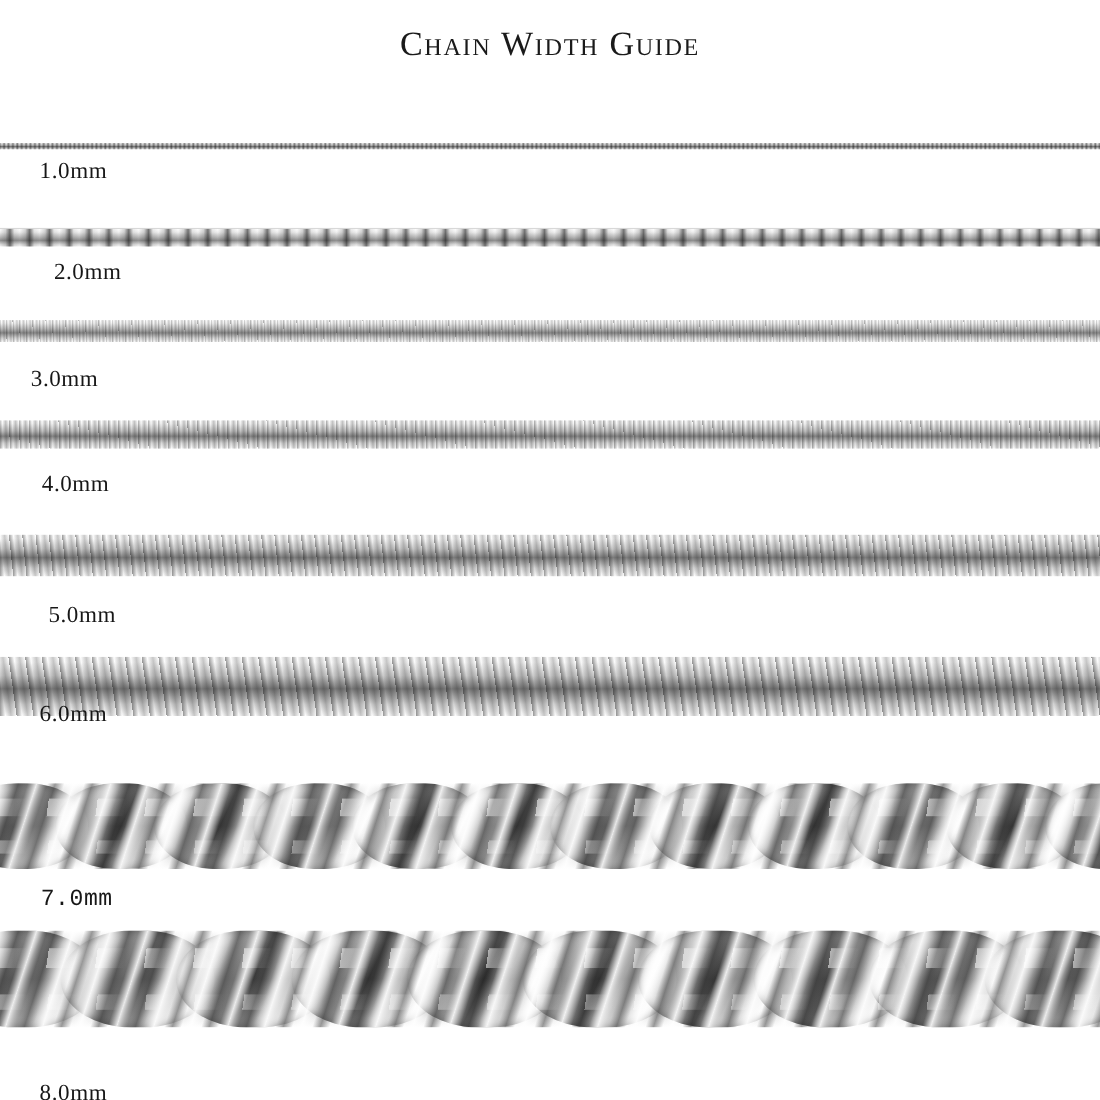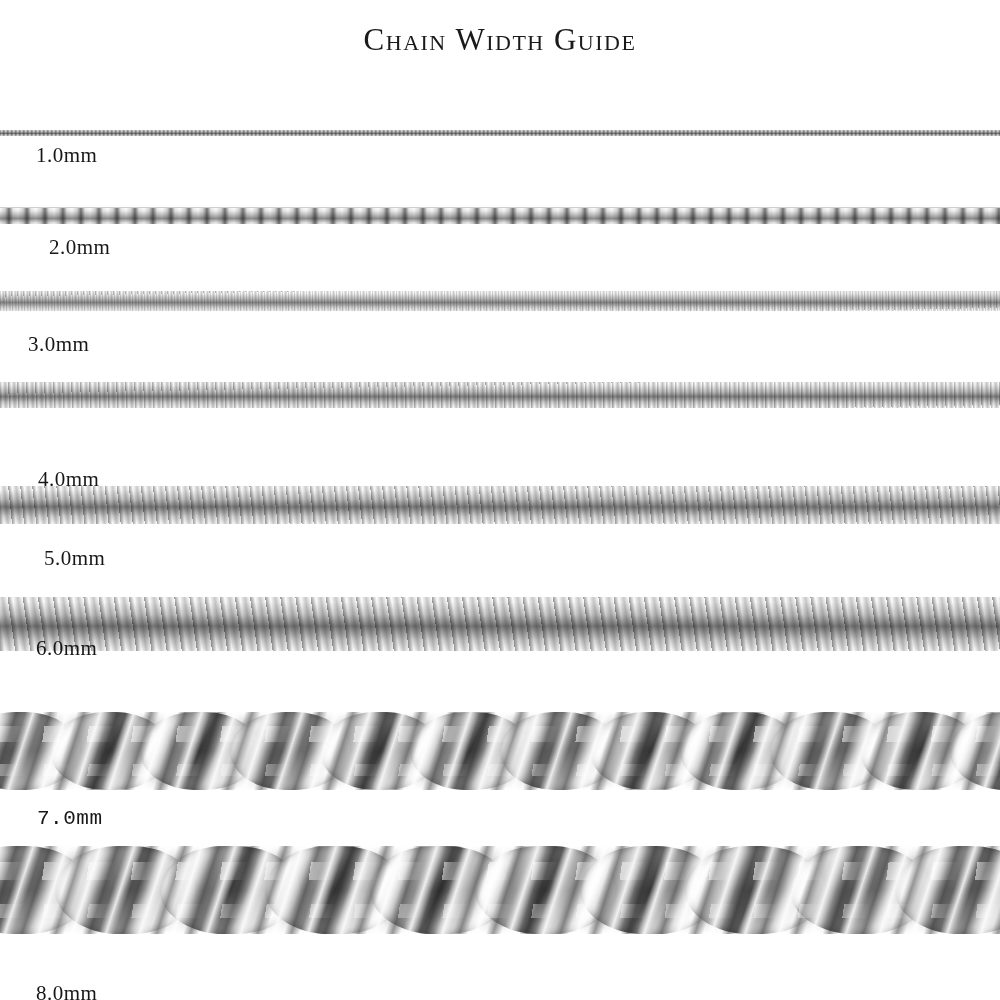--- a/index.html
+++ b/index.html
@@ -200,21 +200,21 @@
   <div class="label" style="top:235px;left:37px;margin-left:12px;">2.0mm</div>
 
   <div class="chain-wrap chain-row-3" style="top:291px;height:20px;">
     <div class="chain-3" style="height:20px;"></div>
   </div>
   <div class="label" style="top:332px;left:28px;">3.0mm</div>
 
   <div class="chain-wrap chain-row-4" style="top:382px;height:26px;">
     <div class="chain-4" style="height:26px;"></div>
   </div>
-  <div class="label" style="top:427px;left:38px;margin-top:40px;">4.0mm</div>
+  <div class="label" style="top:427px;left:38px;">4.0mm</div>
 
   <div class="chain-wrap chain-row-5" style="top:486px;height:38px;">
     <div class="chain-5" style="height:38px;"></div>
   </div>
   <div class="label" style="top:546px;left:44px;">5.0mm</div>
 
   <div class="chain-wrap chain-row-6" style="top:597px;height:54px;">
     <div class="chain-6" style="height:54px;"></div>
   </div>
   <div class="label" style="top:636px;left:36px;text-align:right;">6.0mm</div>

